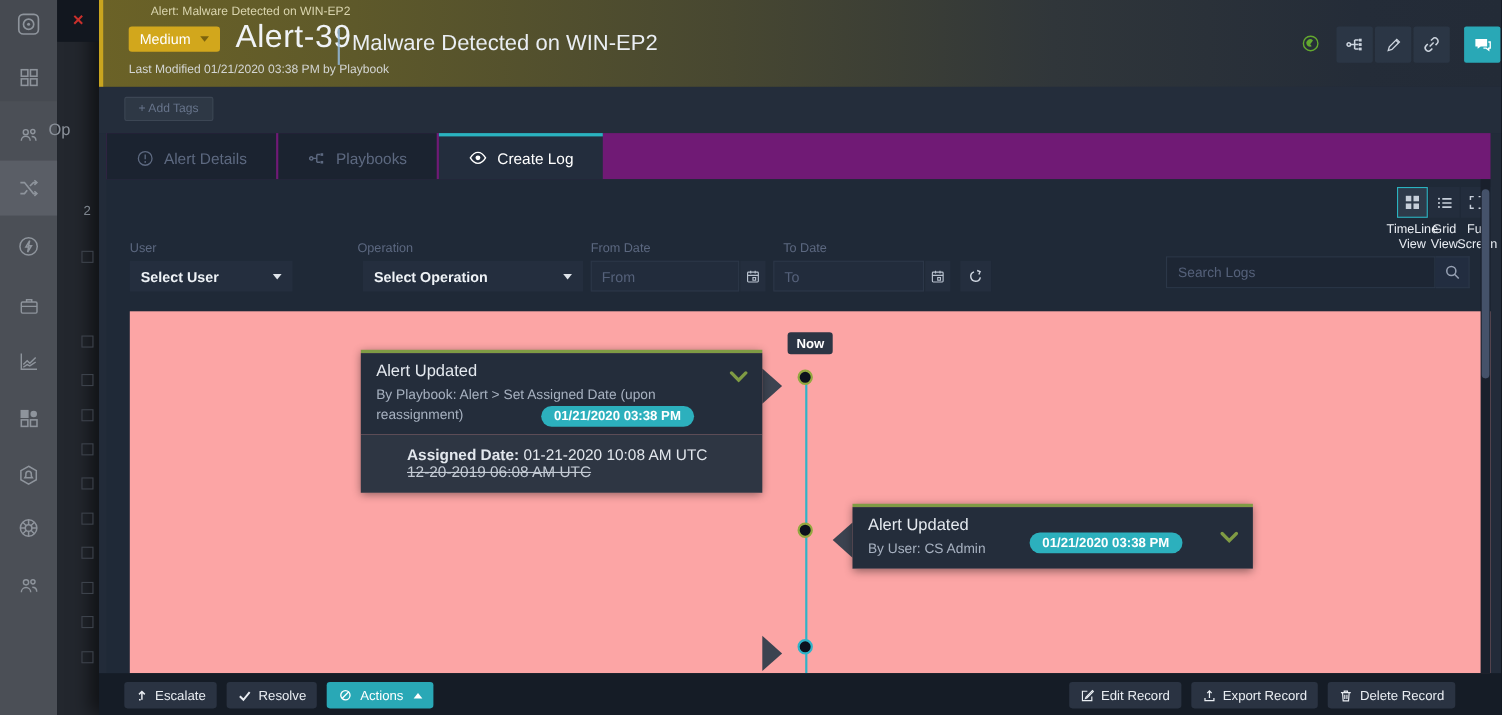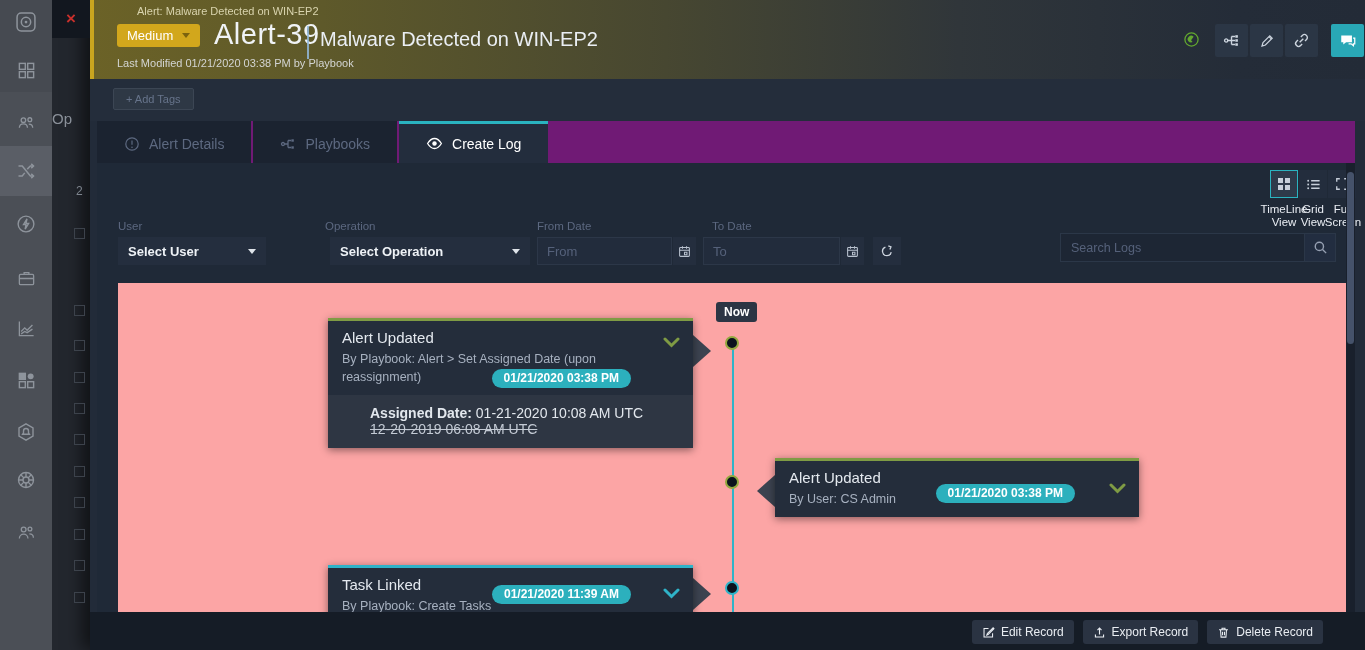--- a/index.html
+++ b/index.html
@@ -9,21 +9,21 @@
 
   
   .sidebar { position:absolute; left:0; top:0; width:52px; height:650px; background:#4b4f56; }
   .sidebar .topblock { position:absolute; left:0; top:0; width:52px; height:92px; background:#464a51; }
   .side-item { position:absolute; left:0; width:52px; height:36px; display:flex; align-items:center; justify-content:center; color:#8e949c; }
   .side-item.hl { background:#5a5e66; height:50px; }
   .strip { position:absolute; left:52px; top:0; width:38px; height:650px; background:#23272e; }
   .close-tab { position:absolute; left:52px; top:0; width:38px; height:38px; background:#12171f;
                display:flex; align-items:center; justify-content:center; z-index:3;
                color:#c9302c; font-size:17px; font-weight:bold; cursor:pointer; }
-  .strip-op { position:absolute; left:52px; top:110px; font-size:15px; color:#8a9099; z-index:2;}
+  .strip-op { position:absolute; left:44px; top:110px; font-size:15px; color:#8a9099; z-index:2;}
   .strip-count { position:absolute; left:76px; top:184px; font-size:12px; color:#7d848d; z-index:2;}
   .ubox { position:absolute; left:74px; width:11px; height:11px; border:1px solid #3c424b; z-index:2;}
 
   
   .modal { position:absolute; left:90px; top:0; width:1275px; height:650px; background:#222b39;
            box-shadow:-8px 0 16px rgba(0,0,0,.55); }
   .m-header { position:absolute; left:0; top:0; width:100%; height:79px;
       background:linear-gradient(90deg,#6b6227 0%,#5e592a 18%,#474731 45%,#30363a 68%,#242c38 90%,#232b37 100%);
       border-left:4px solid #c9a51f; }
   .crumb { position:absolute; left:23px; top:5px; font-size:11px; color:#d9d4ae;margin-left:20px; }
@@ -396,40 +396,50 @@
             <span class="ev-badge" style="right:64px; top:23px;">01/21/2020 03:38 PM</span>
             <span class="ev-chev" style="top:22px">
               <svg width="17" height="11" viewBox="0 0 17 11" fill="none" stroke="currentColor" stroke-width="3" stroke-linecap="round">
                   <path d="M2 2l6.5 6.5L15 2"></path>
                 </svg>
             </span>
           </div>
         </div>
 
         <div class="arrow-r" style="left:575px; top:295px;"></div>
-        <div class="ev-card" style="left:210px; top:282px;">
-          <div class="bar teal"></div>
-          <div class="ev-head">
-            <div class="ev-title">Task Linked</div>
-            <div class="ev-by">By Playbook: Create Tasks</div>
-            <span class="ev-badge" style="right:62px; top:17px;">01/21/2020 11:39 AM</span>
-            <span class="ev-chev teal" style="top:20px">
-              <svg width="17" height="11" viewBox="0 0 17 11" fill="none" stroke="currentColor" stroke-width="3" stroke-linecap="round">
-                  <path d="M2 2l6.5 6.5L15 2"></path>
-                </svg>
-            </span>
-          </div>
-        </div>
       </div>
 
       <div class="sbar-track"></div>
       <div class="sbar-thumb"></div>
     </div>
 
     <div class="footer">
+      <div class="fgroup" style="left:23px">
+        <button class="fbtn">
+          <svg width="12" height="12" viewBox="0 0 16 16" fill="none" stroke="currentColor" stroke-width="1.8">
+              <path d="M8 13.5V4M4.5 7L8 3.5 11.5 7"></path>
+              <path d="M4.5 13.5h2"></path>
+            </svg>
+          <span>Escalate</span>
+        </button>
+        <button class="fbtn">
+          <svg width="13" height="13" viewBox="0 0 16 16" fill="none" stroke="currentColor" stroke-width="2.2">
+              <path d="M2.5 8.5L6.5 12.5 13.5 4"></path>
+            </svg>
+          <span>Resolve</span>
+        </button>
+        <button class="fbtn teal">
+          <svg width="14" height="14" viewBox="0 0 16 16" fill="none" stroke="currentColor" stroke-width="1.4">
+              <circle cx="8" cy="8" r="4.8"></circle>
+              <path d="M4.5 11.5l7-7"></path>
+            </svg>
+          <span>Actions</span>
+          <span class="caret-up"></span>
+        </button>
+      </div>
       <div class="fgroup" style="right:42px">
         <button class="fbtn">
           <svg width="13" height="13" viewBox="0 0 16 16" fill="none" stroke="currentColor" stroke-width="1.3">
               <path d="M13 8.8V13.5H2.5V3H8"></path>
               <path d="M6.5 9.5l7.2-7.2 1 1L7.5 10.5l-1.6.6z"></path>
             </svg>
           <span>Edit Record</span>
         </button>
         <button class="fbtn">
           <svg width="13" height="13" viewBox="0 0 16 16" fill="none" stroke="currentColor" stroke-width="1.4">

